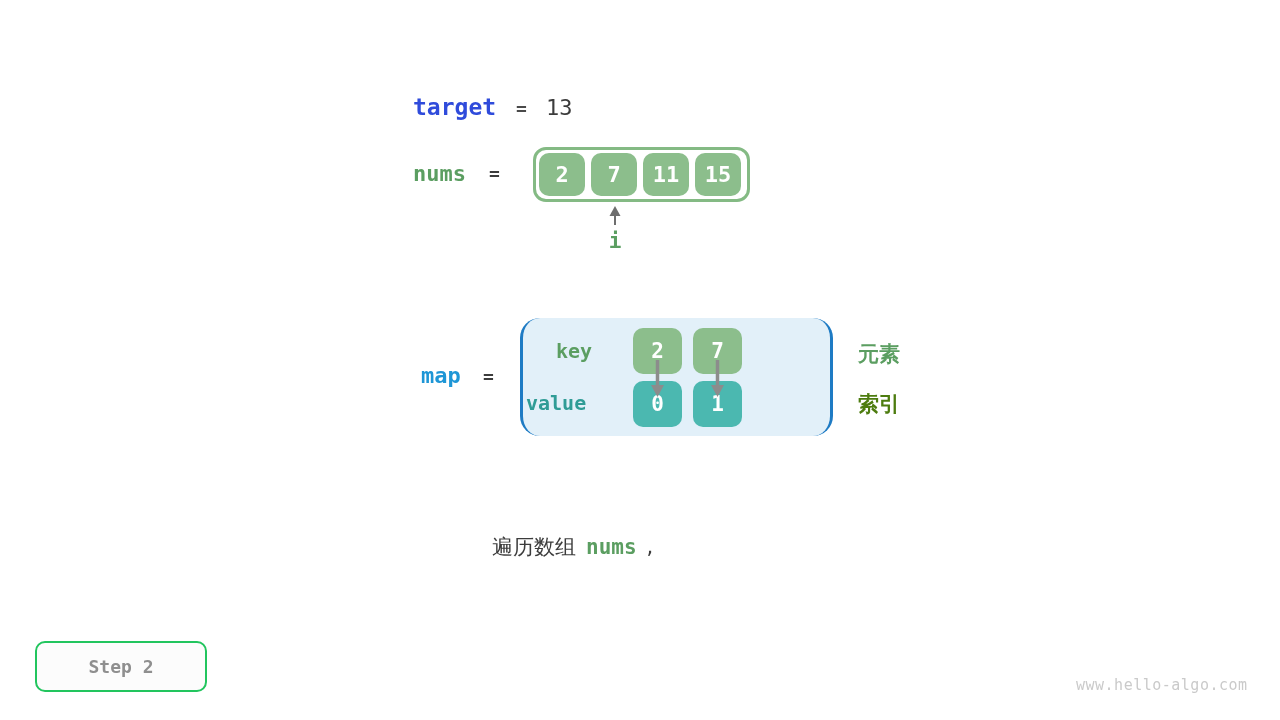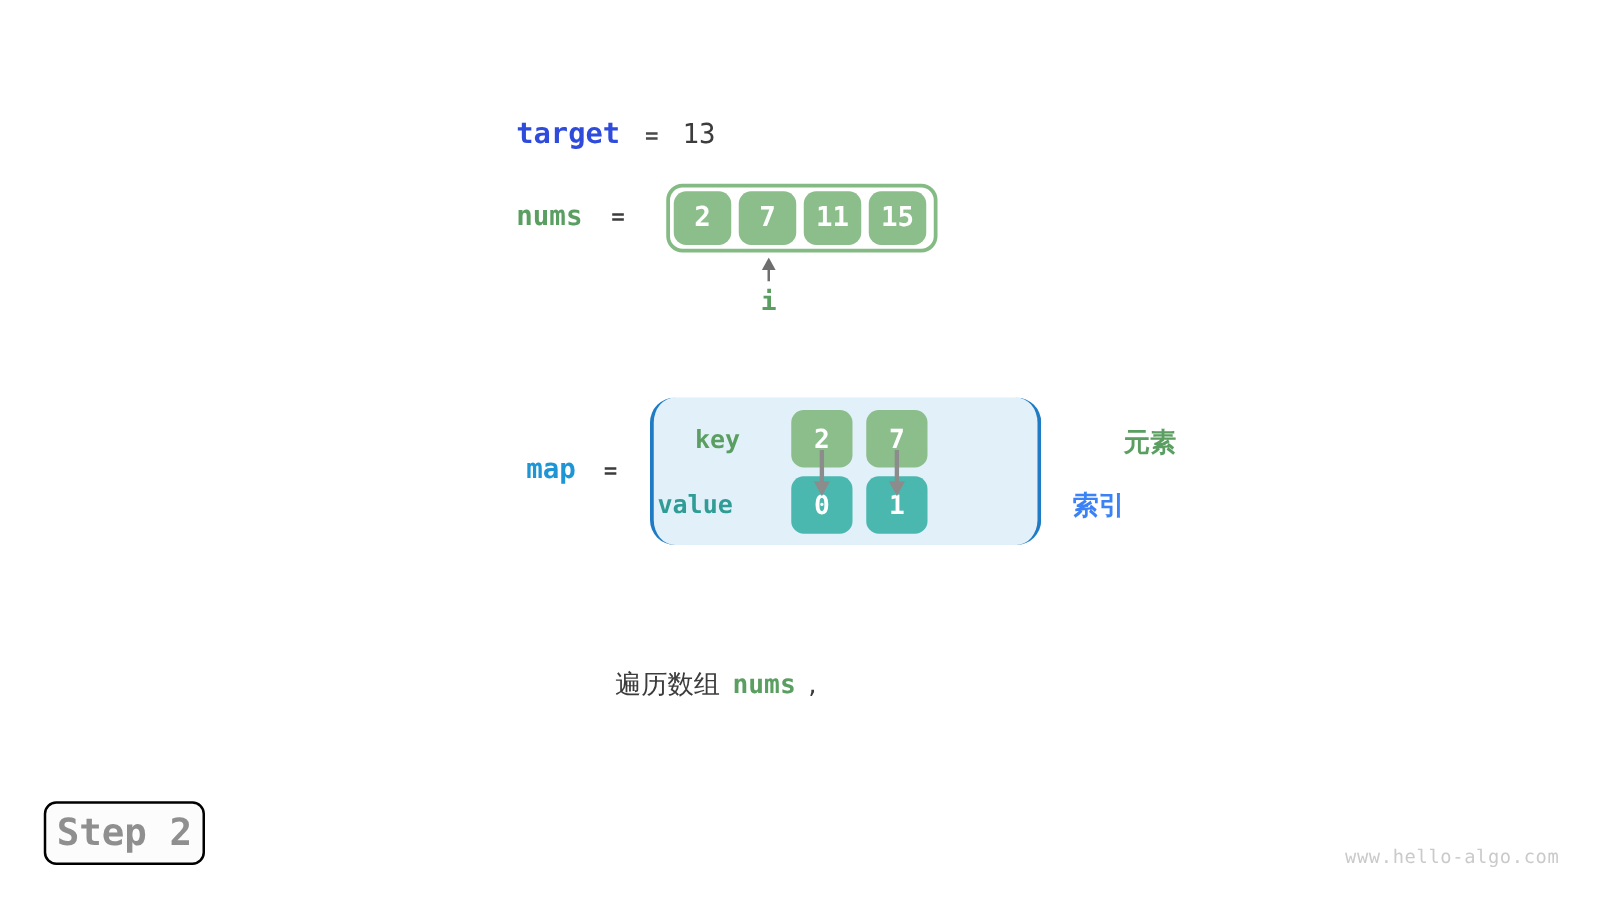--- a/index.html
+++ b/index.html
@@ -53,22 +53,22 @@
     color: #ffffff; font-size: 21px; font-weight: bold;
     display: flex; align-items: center; justify-content: center;
   }
   .key-cell   { background: #8CBE8C; }
   .value-cell { background: #4BB8B0; }
   .kc0 { left: 633px; top: 328px; }
   .kc1 { left: 693px; top: 328px; }
   .vc0 { left: 633px; top: 381px; }
   .vc1 { left: 693px; top: 381px; }
   .map-arrows { left: 520px; top: 318px; pointer-events: none; }
-  .elem-label  { left: 899px; top: 340px; font-size: 21px; font-weight: bold; color: #5B9E61; }
-  .index-label { left: 858px; top: 390px; font-size: 21px; font-weight: bold; color: #3b82f6; }
+  .elem-label  { left: 858px; top: 340px; font-size: 21px; font-weight: bold; color: #5B9E61; }
+  .index-label { left: 858px; top: 390px; font-size: 21px; font-weight: bold; color: #4d7c0f; }
 
   
   .narration { left: 492px; top: 513px; font-size: 21px; color: #3C3C3C; white-space: nowrap; margin-top: 20px; }
   .narration .code { font-family: "DejaVu Sans Mono", "Liberation Mono", monospace;
     font-weight: bold; color: #5B9E61; margin: 0 10px; }
 
   
   .reason-box {
     left: 477px; top: 562px; width: 376px; height: 81px;
     background: #E5E5E5; border-radius: 14px;
@@ -78,24 +78,24 @@
   .reason-line { display: block; }
   .tk { margin-right: 10px; }
   .tk-last { margin-right: 0; }
   .tk-blue  { font-family: "DejaVu Sans Mono", monospace; font-weight: bold; color: #2F4BDB; }
   .tk-green { font-family: "DejaVu Sans Mono", monospace; font-weight: bold; color: #4E9E50; }
   .tk-cyan  { font-family: "DejaVu Sans Mono", monospace; font-weight: bold; color: #1E96D6; }
   .tk-dark  { color: #3C3C3C; }
 
   
   .step-box {
-    left: 35px; top: 641px; width: 129px; height: 51px;
-    background: #FCFCFC; border: 2px solid #000000; border-radius: 10px;
+    left: 35px; top: 641px; width: 172px; height: 51px;
+    background: #FCFCFC; border: 2px solid #22c55e; border-radius: 10px;
     display: flex; align-items: center; justify-content: center;
-    font-size: 30px; font-weight: bold; color: #8F8F8F;
+    font-size: 18px; font-weight: bold; color: #8F8F8F;
   }
 
   
   .watermark { left: 1076px; top: 676px; font-size: 15px; color: #CACACA; letter-spacing: 0.5px; }
 </style>
 </head>
 <body>
 
 <div class="canvas">
 

